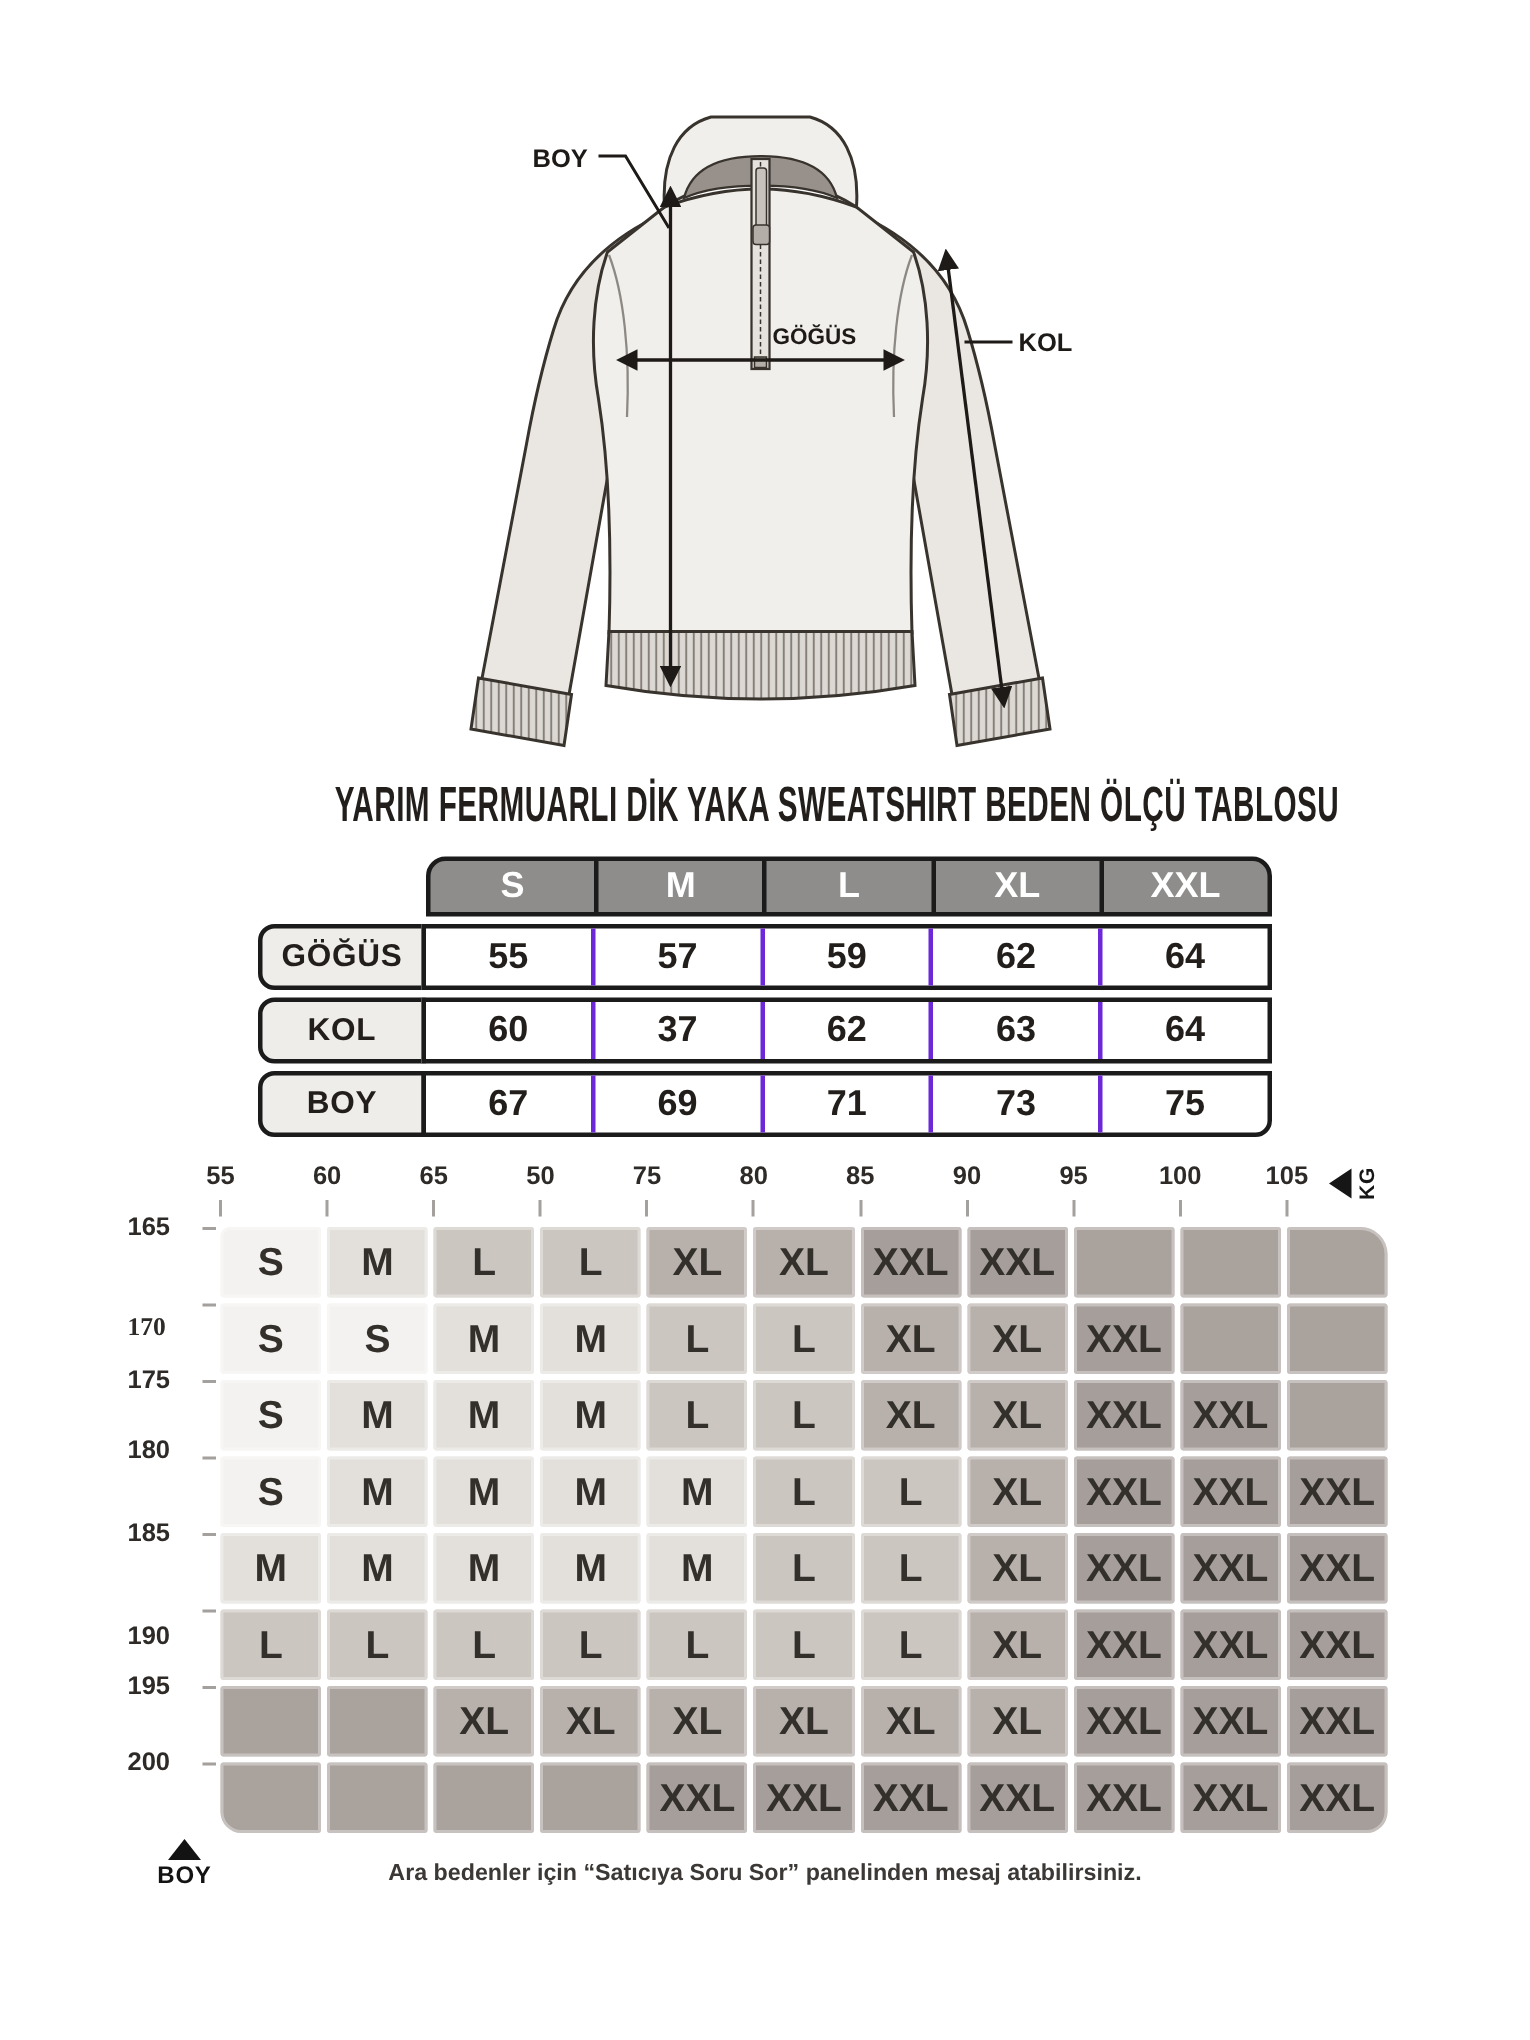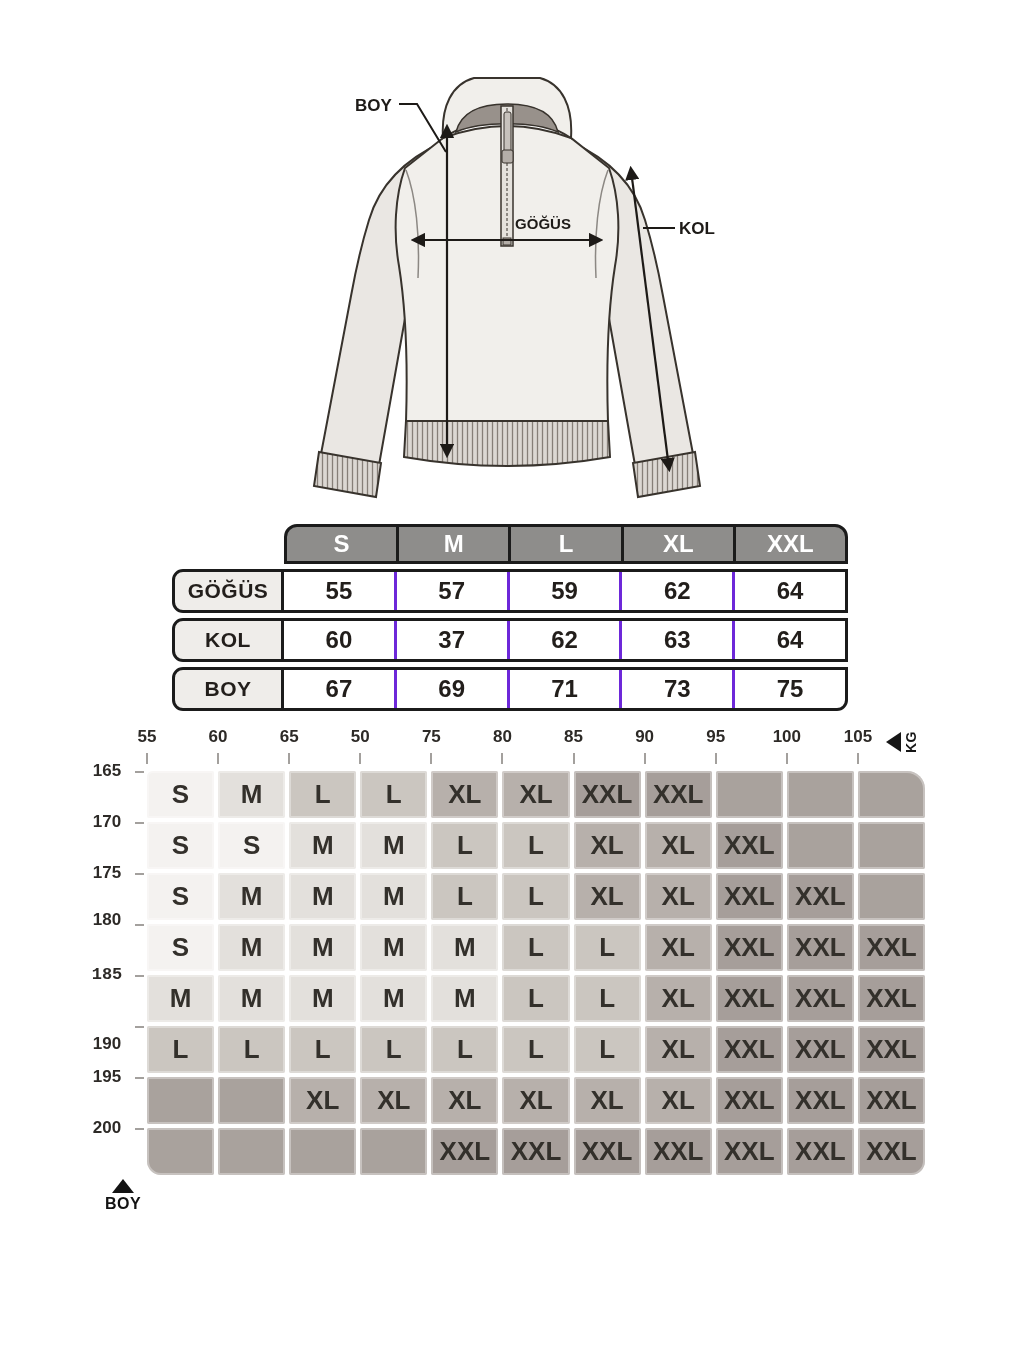--- a/index.html
+++ b/index.html
@@ -36,21 +36,21 @@
   .kg-axis{display:grid;grid-template-columns:repeat(11,1fr);gap:4px;margin-left:62px;height:44px;}
   .kg-cell{position:relative;}
   .kg-lab{position:absolute;left:0;top:0;transform:translateX(-50%);font-size:17px;font-weight:bold;color:#2d2a27;}
   .kg-tick{position:absolute;left:0;top:26px;width:2px;height:11px;background:#a3a09d;transform:translateX(-50%);}
   .kg-flag{position:absolute;right:4px;top:2px;display:flex;align-items:center;}
   .kg-flag .tri{width:0;height:0;border-top:10px solid transparent;border-bottom:10px solid transparent;
                 border-right:15px solid #161616;}
   .kg-flag .txtbox{width:20px;height:26px;display:flex;align-items:center;justify-content:center;}
   .kg-flag .txt{display:inline-block;transform:rotate(-90deg);font-size:14px;font-weight:bold;letter-spacing:.5px;color:#161616;}
 
-  .h-lab{position:absolute;left:0;width:44px;text-align:center;font-size:17px;font-weight:bold;color:#2d2a27;line-height:20px;}
+  .h-lab{position:absolute;left:0;width:44px;text-align:left;font-size:17px;font-weight:bold;color:#2d2a27;line-height:20px;}
   .h-tick{position:absolute;left:50px;width:9px;height:2px;background:#a3a09d;}
 
   .matrix{margin-left:62px;display:grid;grid-template-columns:repeat(11,1fr);gap:4px;grid-auto-rows:47px;}
   .cell{display:flex;align-items:center;justify-content:center;font-weight:bold;font-size:26px;color:#33302b;
         border-radius:2px;box-shadow:inset 0 0 0 2px rgba(255,255,255,.35);}
   .cell[data-size="S"]{background:#f4f2f0;}
   .cell[data-size="M"]{background:#e3e0dc;}
   .cell[data-size="L"]{background:#cbc6c0;}
   .cell[data-size="XL"]{background:#b7b0ab;}
   .cell[data-size="XXL"]{background:#a69e9a;}
@@ -108,20 +108,23 @@
 
       <line x1="140" y1="216" x2="324" y2="216" stroke="#1d1a17" stroke-width="2.2" marker-start="url(#ah)" marker-end="url(#ah)"></line>
       <text x="268" y="205" font-size="15" text-anchor="middle">GÖĞÜS</text>
 
       <line x1="356" y1="146" x2="394" y2="444" stroke="#1d1a17" stroke-width="2.2" marker-start="url(#ah)" marker-end="url(#ah)"></line>
       <line x1="368" y1="204" x2="400" y2="204" stroke="#1d1a17" stroke-width="2"></line>
       <text x="404" y="210" font-size="17">KOL</text>
     </svg>
   </div>
 
+  <div class="title title1">
+    <span>YARIM FERMUARLI DİK YAKA SWEATSHIRT BEDEN ÖLÇÜ TABLOSU</span>
+  </div>
 
   <div class="t1">
     <div class="t1-head">
       <div class="hc">S</div>
       <div class="hc">M</div>
       <div class="hc">L</div>
       <div class="hc">XL</div>
       <div class="hc">XXL</div>
     </div>
     <div class="t1-row">
@@ -299,30 +302,31 @@
         <div class="cell" data-size="XXL">XXL</div>
         <div class="cell" data-size="XXL">XXL</div>
         <div class="cell" data-size="XXL">XXL</div>
       </div>
     <div class="boy-marker">
       <span class="tri"></span>
       <span class="txt">BOY</span>
     </div>
   <span class="h-lab" style="top: 34px;">165</span>
       <span class="h-tick" style="top: 44px;"></span>
-      <span class="h-lab" style="top: 85px;">170</span>
+      <span class="h-lab" style="top: 101px; font-family: Liberation Serif, serif;">170</span>
       <span class="h-tick" style="top: 95px;"></span>
       <span class="h-lab" style="top: 136px;">175</span>
       <span class="h-tick" style="top: 146px;"></span>
       <span class="h-lab" style="top: 183px;">180</span>
       <span class="h-tick" style="top: 197px;"></span>
-      <span class="h-lab" style="top: 238px; font-family: Liberation Mono, monospace;">185</span>
+      <span class="h-lab" style="top: 238px;">185</span>
       <span class="h-tick" style="top: 248px;"></span>
       <span class="h-lab" style="top: 307px;">190</span>
       <span class="h-tick" style="top: 299px;"></span>
       <span class="h-lab" style="top: 340px;">195</span>
       <span class="h-tick" style="top: 350px;"></span>
       <span class="h-lab" style="top: 391px;">200</span>
       <span class="h-tick" style="top: 401px;"></span>
     </div>
 
+  <div class="footer">Ara bedenler için “Satıcıya Soru Sor” panelinden mesaj atabilirsiniz.</div>
 
 </div>
 
 </body></html>

